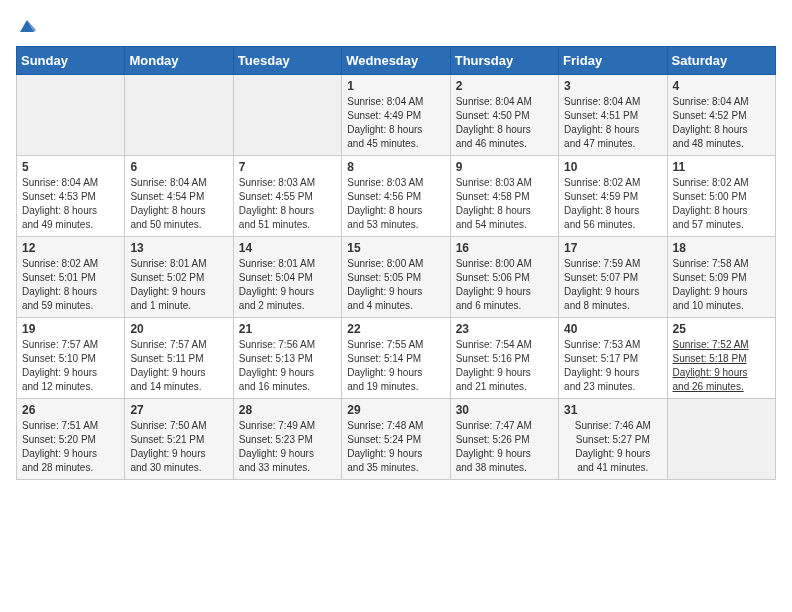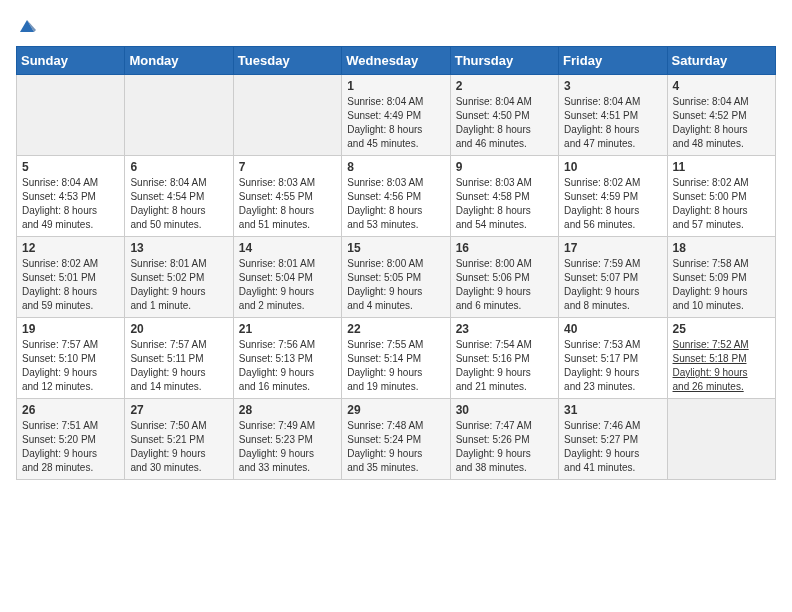--- a/index.html
+++ b/index.html
@@ -329,21 +329,21 @@
         </td>
         <td>
           <span class="day-number">30</span>
           <div class="day-info" style="white-space: pre-line;">Sunrise: 7:47 AM
 Sunset: 5:26 PM
 Daylight: 9 hours
 and 38 minutes.</div>
         </td>
         <td>
           <span class="day-number">31</span>
-          <div class="day-info" style="white-space: pre-line;">Sunrise: 7:46 AM
+          <div class="day-info" style="white-space: pre-line; text-align: center;">Sunrise: 7:46 AM
 Sunset: 5:27 PM
 Daylight: 9 hours
 and 41 minutes.</div>
         </td>
         <td class="empty-cell"></td>
       </tr>
     </tbody>
 </table>
 
 </body></html>

